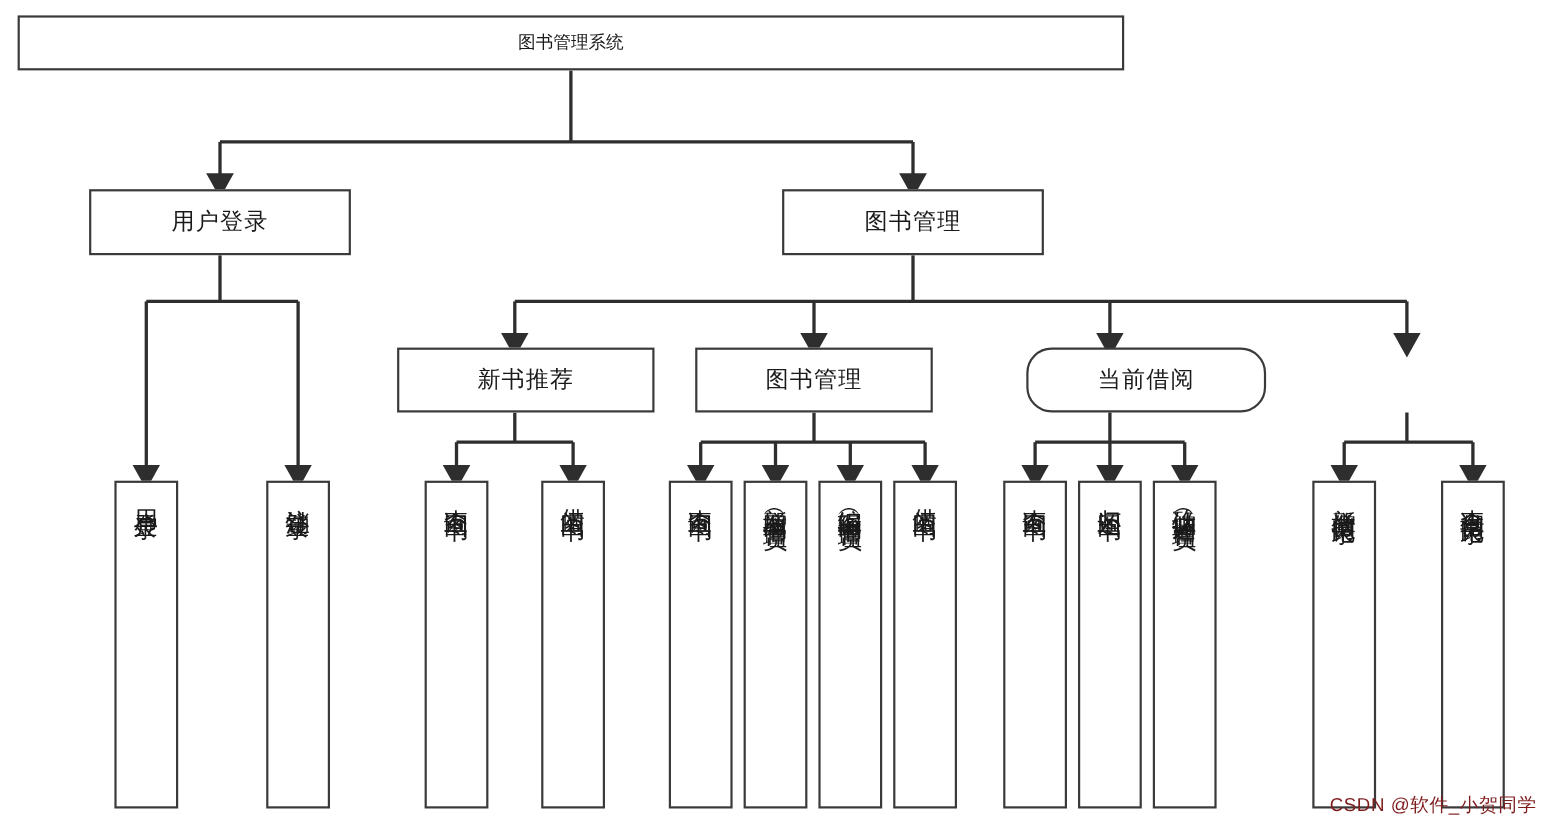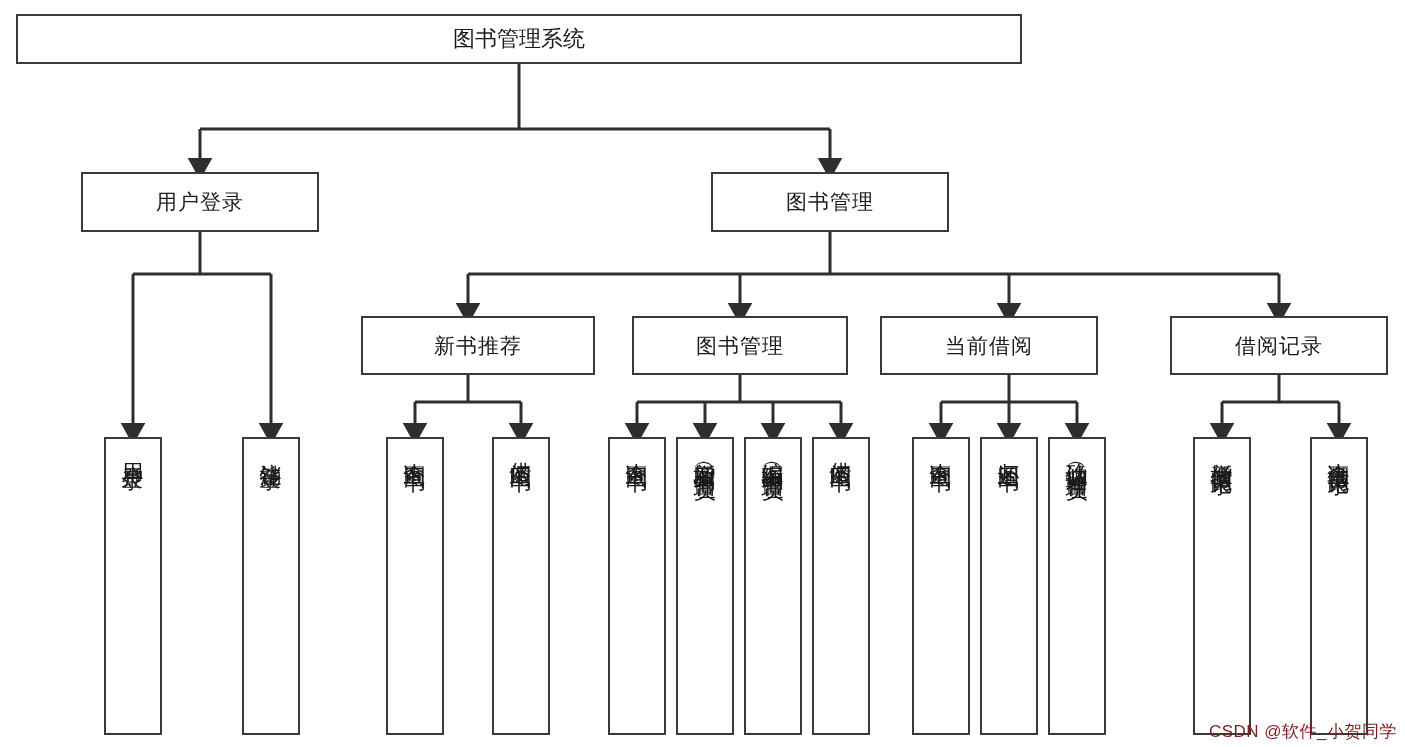--- a/index.html
+++ b/index.html
@@ -35,21 +35,21 @@
     justify-content: center;
     color: #1a1a1a;
     z-index: 2;
   }
   .node.h {
     font-size: 21px;
     letter-spacing: 1px;
     line-height: 1.2;
   }
   .node.root {
-    font-size: 22px;
+    font-size: 16px;
   }
   .node.leaf {
     align-items: flex-start;
     justify-content: center;
     padding-top: 6px;
   }
   .vtext {
     writing-mode: vertical-rl;
     text-orientation: upright;
     font-size: 22px;
@@ -134,25 +134,22 @@
   <div class="node h" style="left:711px; top:172px; width:238px; height:60px;">
     <span>图书管理</span>
   </div>
 
   <div class="node h" style="left:361px; top:316px; width:234px; height:59px;">
     <span>新书推荐</span>
   </div>
   <div class="node h" style="left:632px; top:316px; width:216px; height:59px;">
     <span>图书管理</span>
   </div>
-  <div class="node h" style="left:880px; top:316px; width:218px; height:59px;">
+  <div class="node h" style="left:933px; top:316px; width:218px; height:59px;border-radius:23px;">
     <span>当前借阅</span>
-  </div>
-  <div class="node h" style="left:1170px; top:316px; width:218px; height:59px;">
-    <span>借阅记录</span>
   </div>
 
   <div class="node leaf" style="left:104px; top:437px; width:58px; height:298px;">
     <span class="vtext">用户登录</span>
   </div>
   <div class="node leaf" style="left:242px; top:437px; width:58px; height:298px;">
     <span class="vtext">注销登录</span>
   </div>
 
   <div class="node leaf" style="left:386px; top:437px; width:58px; height:298px;">

